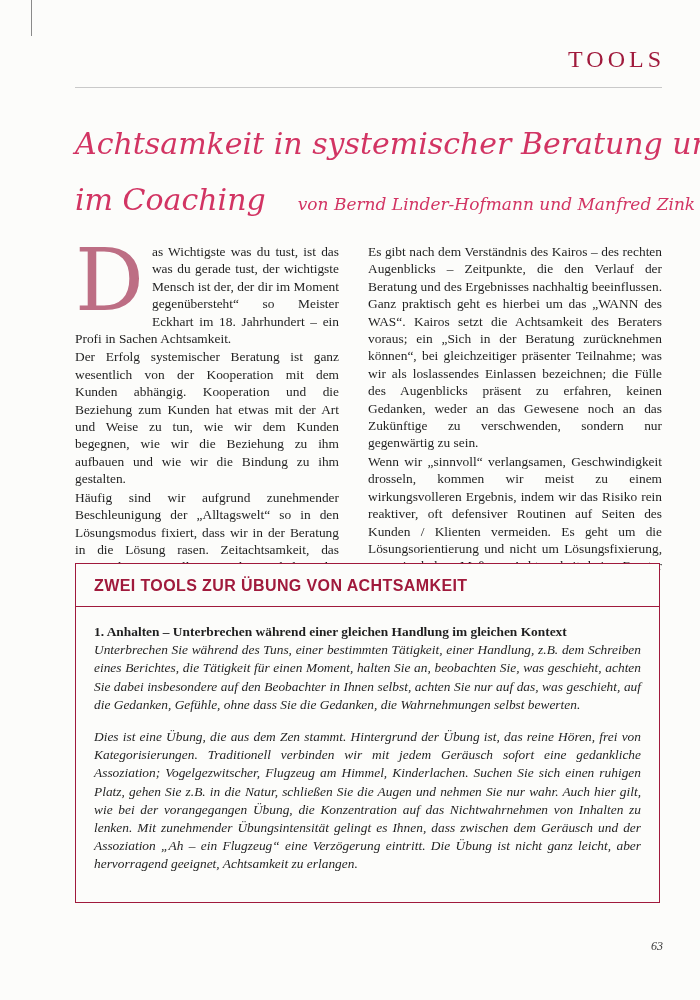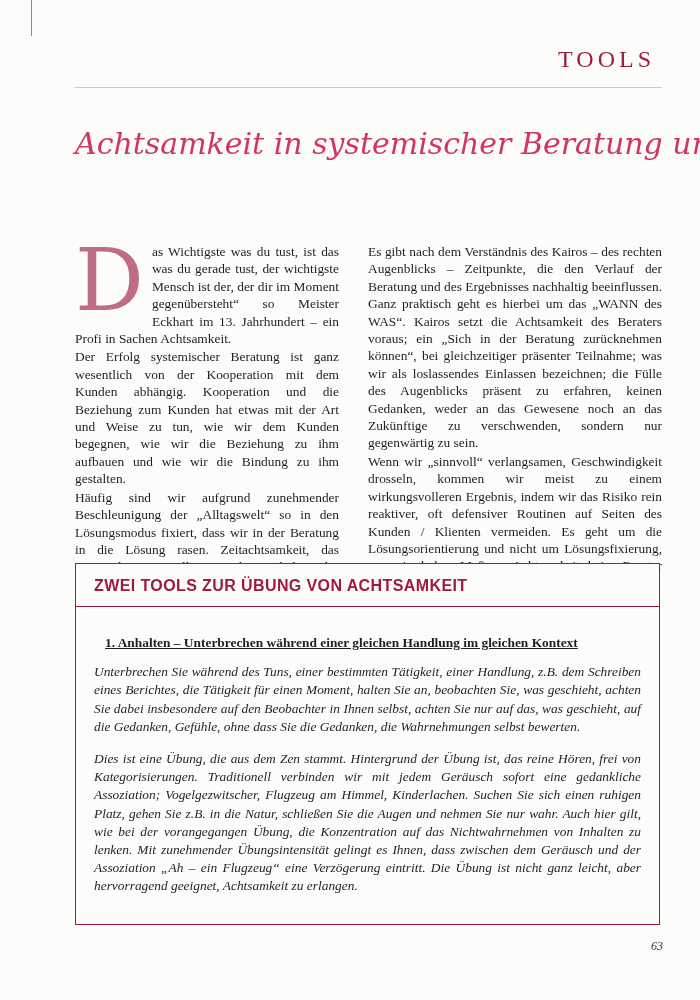--- a/index.html
+++ b/index.html
@@ -20,21 +20,21 @@
     position: absolute;
     left: 31px;
     top: 0;
     width: 1px;
     height: 36px;
     background: #8a8a8a;
   }
   .section-label {
     position: absolute;
     top: 46px;
-    right: 45px;
+    right: 35px;
     font-size: 24px;
     letter-spacing: 4px;
     color: #a01a3c;
     font-family: "Liberation Serif", serif;
   }
   .header-rule {
     position: absolute;
     top: 87px;
     left: 75px;
     width: 587px;
@@ -111,23 +111,22 @@
     font-size: 16px;
     letter-spacing: 0.4px;
   }
   .toolbox-body {
     padding: 16px 18px 16px 18px;
     font-size: 13.4px;
     line-height: 18.2px;
     text-align: justify;
   }
   .tool-heading {
-    margin: 11px;
+    margin: 0;
     font-weight: bold;
-    text-decoration: underline;
   }
   .tool-body {
     margin: 0 0 14px 0;
     font-style: italic;
   }
   .tool-body:last-child { margin-bottom: 12px; }
   .page-number {
     position: absolute;
     right: 37px;
     bottom: 46px;
@@ -143,26 +142,28 @@
 
   <div class="crop-mark"></div>
 
   <div class="section-label">TOOLS</div>
 
   <div class="header-rule"></div>
 
   <h1 class="title">
     <span class="title-line1">Achtsamkeit in systemischer Beratung und</span>
     <span class="title-row">
+      <span class="title-line2">im Coaching</span>
+      <span class="byline">von Bernd Linder-Hofmann und Manfred Zink</span>
     </span>
   </h1>
 
   <div class="columns">
     <div class="col col-left">
-      <p class="para"><span class="dropcap">D</span><span>as Wichtigste was du tust, ist das was du gerade tust, der wichtigste Mensch ist der, der dir im Moment gegenübersteht“ so Meister Eckhart im 13. Jahrhundert – ein Profi in Sachen Achtsamkeit.</span></p>
+      <p class="para"><span class="dropcap">D</span><span>as Wichtigste was du tust, ist das was du gerade tust, der wichtigste Mensch ist der, der dir im Moment gegenübersteht“ so Meister Eckhart im 18. Jahrhundert – ein Profi in Sachen Achtsamkeit.</span></p>
       <p class="para">Der Erfolg systemischer Beratung ist ganz wesentlich von der Kooperation mit dem Kunden abhängig. Kooperation und die Beziehung zum Kunden hat etwas mit der Art und Weise zu tun, wie wir dem Kunden begegnen, wie wir die Beziehung zu ihm aufbauen und wie wir die Bindung zu ihm gestalten.</p>
       <p class="para">Häufig sind wir aufgrund zunehmender Beschleunigung der „Alltagswelt“ so in den Lösungsmodus fixiert, dass wir in der Beratung in die Lösung rasen. Zeitachtsamkeit, das notwendige, sinnvolle Verweilen, Anhalten, das Warten-Können und Verzögern von Interventionen, wird vernachlässigt.</p>
     </div>
     <div class="col col-right">
       <p class="para">Es gibt nach dem Verständnis des Kairos – des rechten Augenblicks – Zeitpunkte, die den Verlauf der Beratung und des Ergebnisses nachhaltig beeinflussen. Ganz praktisch geht es hierbei um das „WANN des WAS“. Kairos setzt die Achtsamkeit des Beraters voraus; ein „Sich in der Beratung zurücknehmen können“, bei gleichzeitiger präsenter Teilnahme; was wir als loslassendes Einlassen bezeichnen; die Fülle des Augenblicks präsent zu erfahren, keinen Gedanken, weder an das Gewesene noch an das Zukünftige zu verschwenden, sondern nur gegenwärtig zu sein.</p>
       <p class="para">Wenn wir „sinnvoll“ verlangsamen, Geschwindigkeit drosseln, kommen wir meist zu einem wirkungsvolleren Ergebnis, indem wir das Risiko rein reaktiver, oft defensiver Routinen auf Seiten des Kunden / Klienten vermeiden. Es geht um die Lösungsorientierung und nicht um Lösungsfixierung, was ein hohes Maß an Achtsamkeit beim Berater voraussetzt.</p>
     </div>
   </div>
 
   <div class="toolbox">

